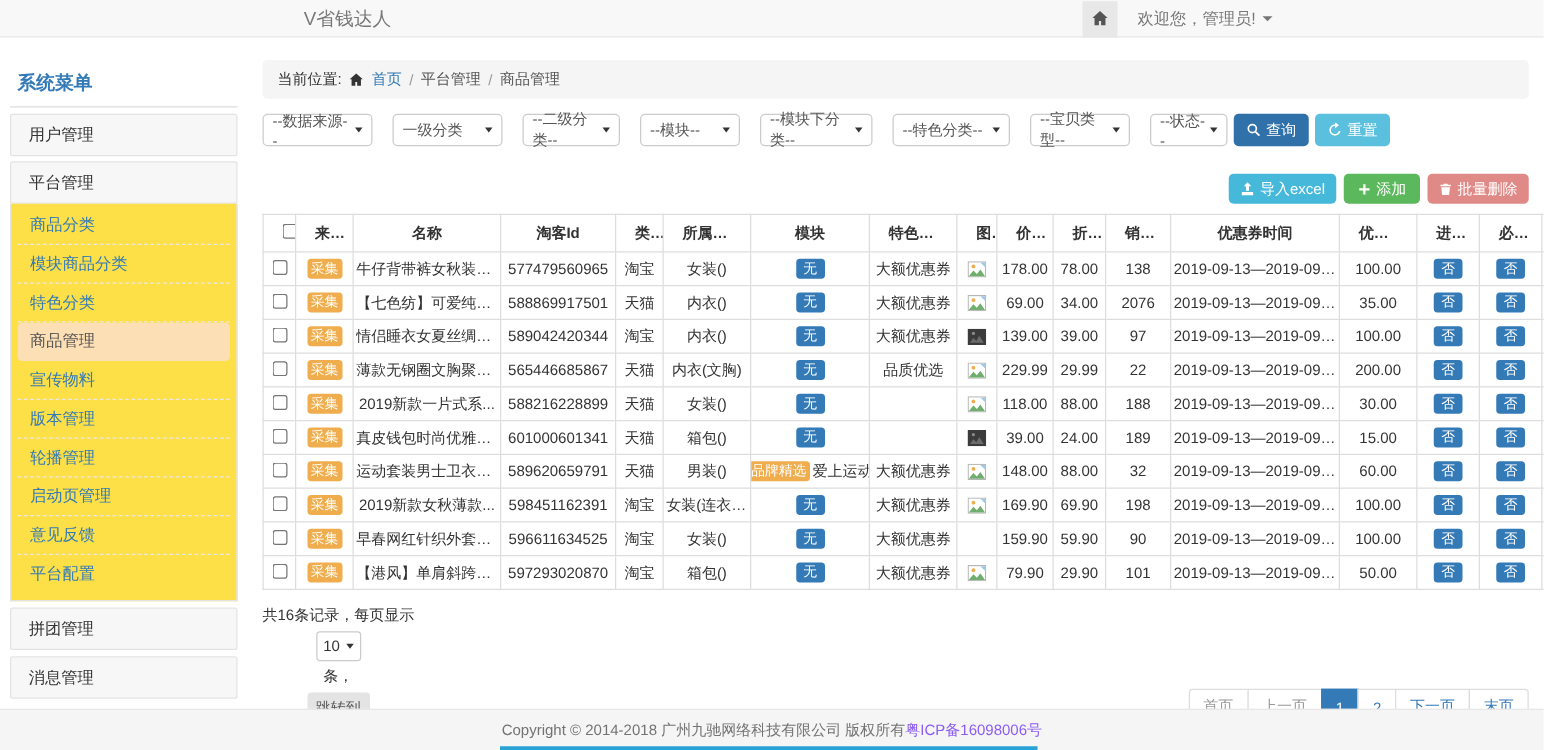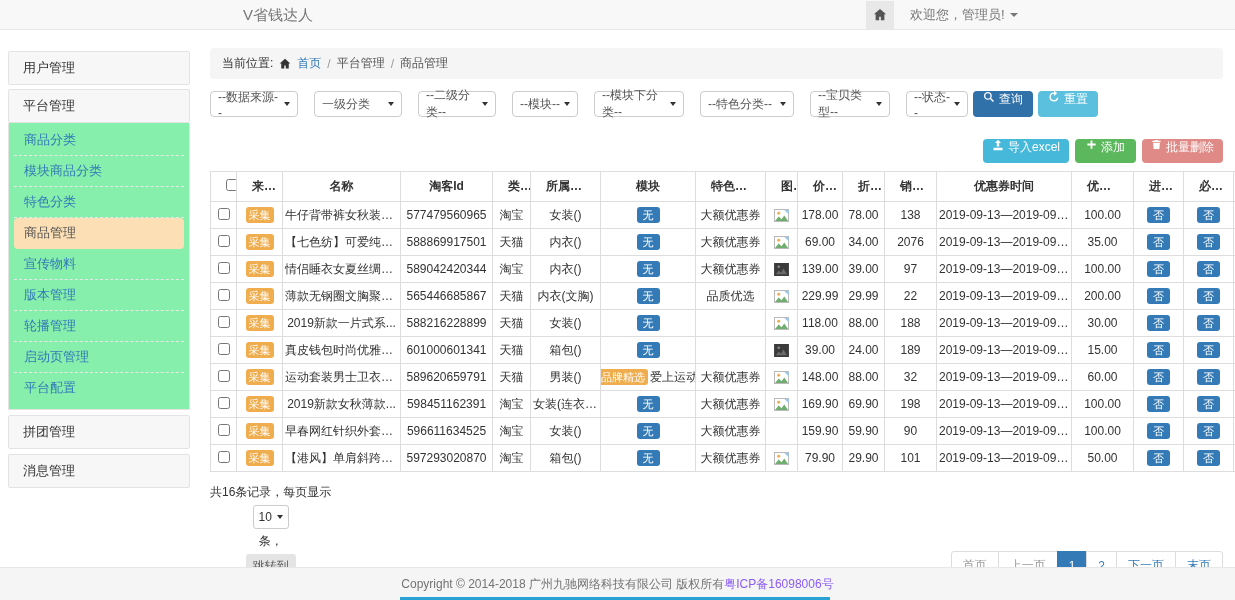--- a/index.html
+++ b/index.html
@@ -13,38 +13,38 @@
   .brand { position:absolute; left:243px; top:6px; font-size:15px; color:#777; }
   .topbar-right { position:absolute; left:866px; top:0; height:30px; display:flex; align-items:center; }
   .home-box { width:28px; height:29px; background:#e8e8e8; display:flex; align-items:center; justify-content:center; cursor:pointer; }
   .welcome { margin-left:16px; font-size:13px; color:#777; display:flex; align-items:center; gap:5px; cursor:pointer; }
   .caret { width:0; height:0; border-left:4px solid transparent; border-right:4px solid transparent; border-top:4px solid #777; }
   
   .sidebar { position:absolute; left:8px; top:46px; width:182px; }
   .sidebar-title { color:#337ab7; font-weight:bold; font-size:15px; padding:11px 6px 9px; border-bottom:1px solid #ddd; }
   .menu-group { background:#f7f7f7; border:1px solid #e3e3e3; border-radius:2px; margin-top:5px; padding:7px 14px; font-size:13px; color:#333; cursor:pointer; }
   .menu-group.attached { margin-top:4px; }
-  .submenu { border:1px solid #e3e3e3; border-top:none; background:#86efac; padding:2px 0 6px; }
+  .submenu { border:1px solid #e3e3e3; border-top:none; background:#fde047; padding:2px 0 6px; }
   .submenu-item { margin:0 5px; padding:6px 10px; font-size:13px; color:#337ab7; border-bottom:1px dashed #e8e8e8; cursor:pointer; }
   .submenu-item:last-child { border-bottom:none; }
   .submenu-item.active { background:#fcdfb4; border-radius:4px; color:#555; border-bottom-color:transparent; }
   
   .main { position:absolute; left:210px; top:48px; width:1013px; }
   .breadcrumb { background:#f5f5f5; border-radius:4px; padding:7px 12px; font-size:12px; color:#555; display:flex; align-items:center; gap:6px; }
   .breadcrumb .prefix { color:#333; }
   .breadcrumb a { color:#337ab7; text-decoration:none; cursor:pointer; }
   .breadcrumb .sep { color:#999; }
   .filters { margin-top:12px; display:flex; gap:5px; align-items:center; }
   .fselect { height:26px; border:1px solid #ccc; border-radius:4px; background:#fff; display:flex; align-items:center; justify-content:space-between; padding:0 7px; font-size:12px; color:#555; cursor:pointer; }
   .fselect .scaret { width:0; height:0; border-left:3.5px solid transparent; border-right:3.5px solid transparent; border-top:4px solid #333; margin-left:4px; }
   .finput { height:26px; border:1px solid #ccc; border-radius:4px; padding:0 8px; font-size:12px; width:150px; color:#555; outline:none; }
   .f-data-source{width:88px} .f-level1-category{width:88px} .f-level2-category{width:78px}
-  .f-module{width:66px} .f-module-sub-category{width:90px} .f-feature-category{width:94px}
+  .f-module{width:80px} .f-module-sub-category{width:90px} .f-feature-category{width:94px}
   .f-item-type{width:80px} .f-status{width:62px}
-  .btn { border:none; border-radius:4px; color:#fff; font-size:12px; display:inline-flex; align-items:flex-start; gap:4px; cursor:pointer; font-family:inherit; }
+  .btn { border:none; border-radius:4px; color:#fff; font-size:12px; display:inline-flex; align-items:center; gap:4px; cursor:pointer; font-family:inherit; }
   .btn-search { background:#3071a9; height:26px; padding:0 10px; }
   .btn-reset  { background:#5bc0de; height:26px; padding:0 10px; }
   .actions { margin-top:22px; display:flex; justify-content:flex-end; gap:6px; }
   .btn-import { background:#46b8da; height:24px; padding:0 9px; }
   .btn-add    { background:#5cb85c; height:24px; padding:0 11px; }
   .btn-del    { background:#df8a87; height:24px; padding:0 9px; }
   
   table { margin-top:8px; width:100%; border-collapse:collapse; table-layout:fixed; font-size:12px; }
   th,td { border:1px solid #ddd; text-align:center; padding:4px 2px; white-space:nowrap; overflow:hidden; text-overflow:ellipsis; vertical-align:middle; }
   th { font-weight:bold; padding:6px 15px; color:#333; background:#fff; }
@@ -85,32 +85,34 @@
         </svg>
     </div>
     <div class="welcome">
       <span>欢迎您，管理员!</span>
       <span class="caret"></span>
     </div>
   </div>
 </header>
 
 <aside class="sidebar">
+  <div class="sidebar-title">系统菜单</div>
   <div id="menu">
       <div class="menu-group">用户管理</div>
       <div class="menu-group attached">平台管理</div>
       <div class="submenu">
         <div class="submenu-item">商品分类</div>
         <div class="submenu-item">模块商品分类</div>
         <div class="submenu-item">特色分类</div>
         <div class="submenu-item active">商品管理</div>
         <div class="submenu-item">宣传物料</div>
         <div class="submenu-item">版本管理</div>
         <div class="submenu-item">轮播管理</div>
         <div class="submenu-item">启动页管理</div>
+        <div class="submenu-item">意见反馈</div>
         <div class="submenu-item">平台配置</div>
       </div>
       <div class="menu-group">拼团管理</div>
       <div class="menu-group">消息管理</div>
     </div>
 </aside>
 
 <main class="main">
   <div class="breadcrumb">
     <span class="prefix">当前位置:</span>

